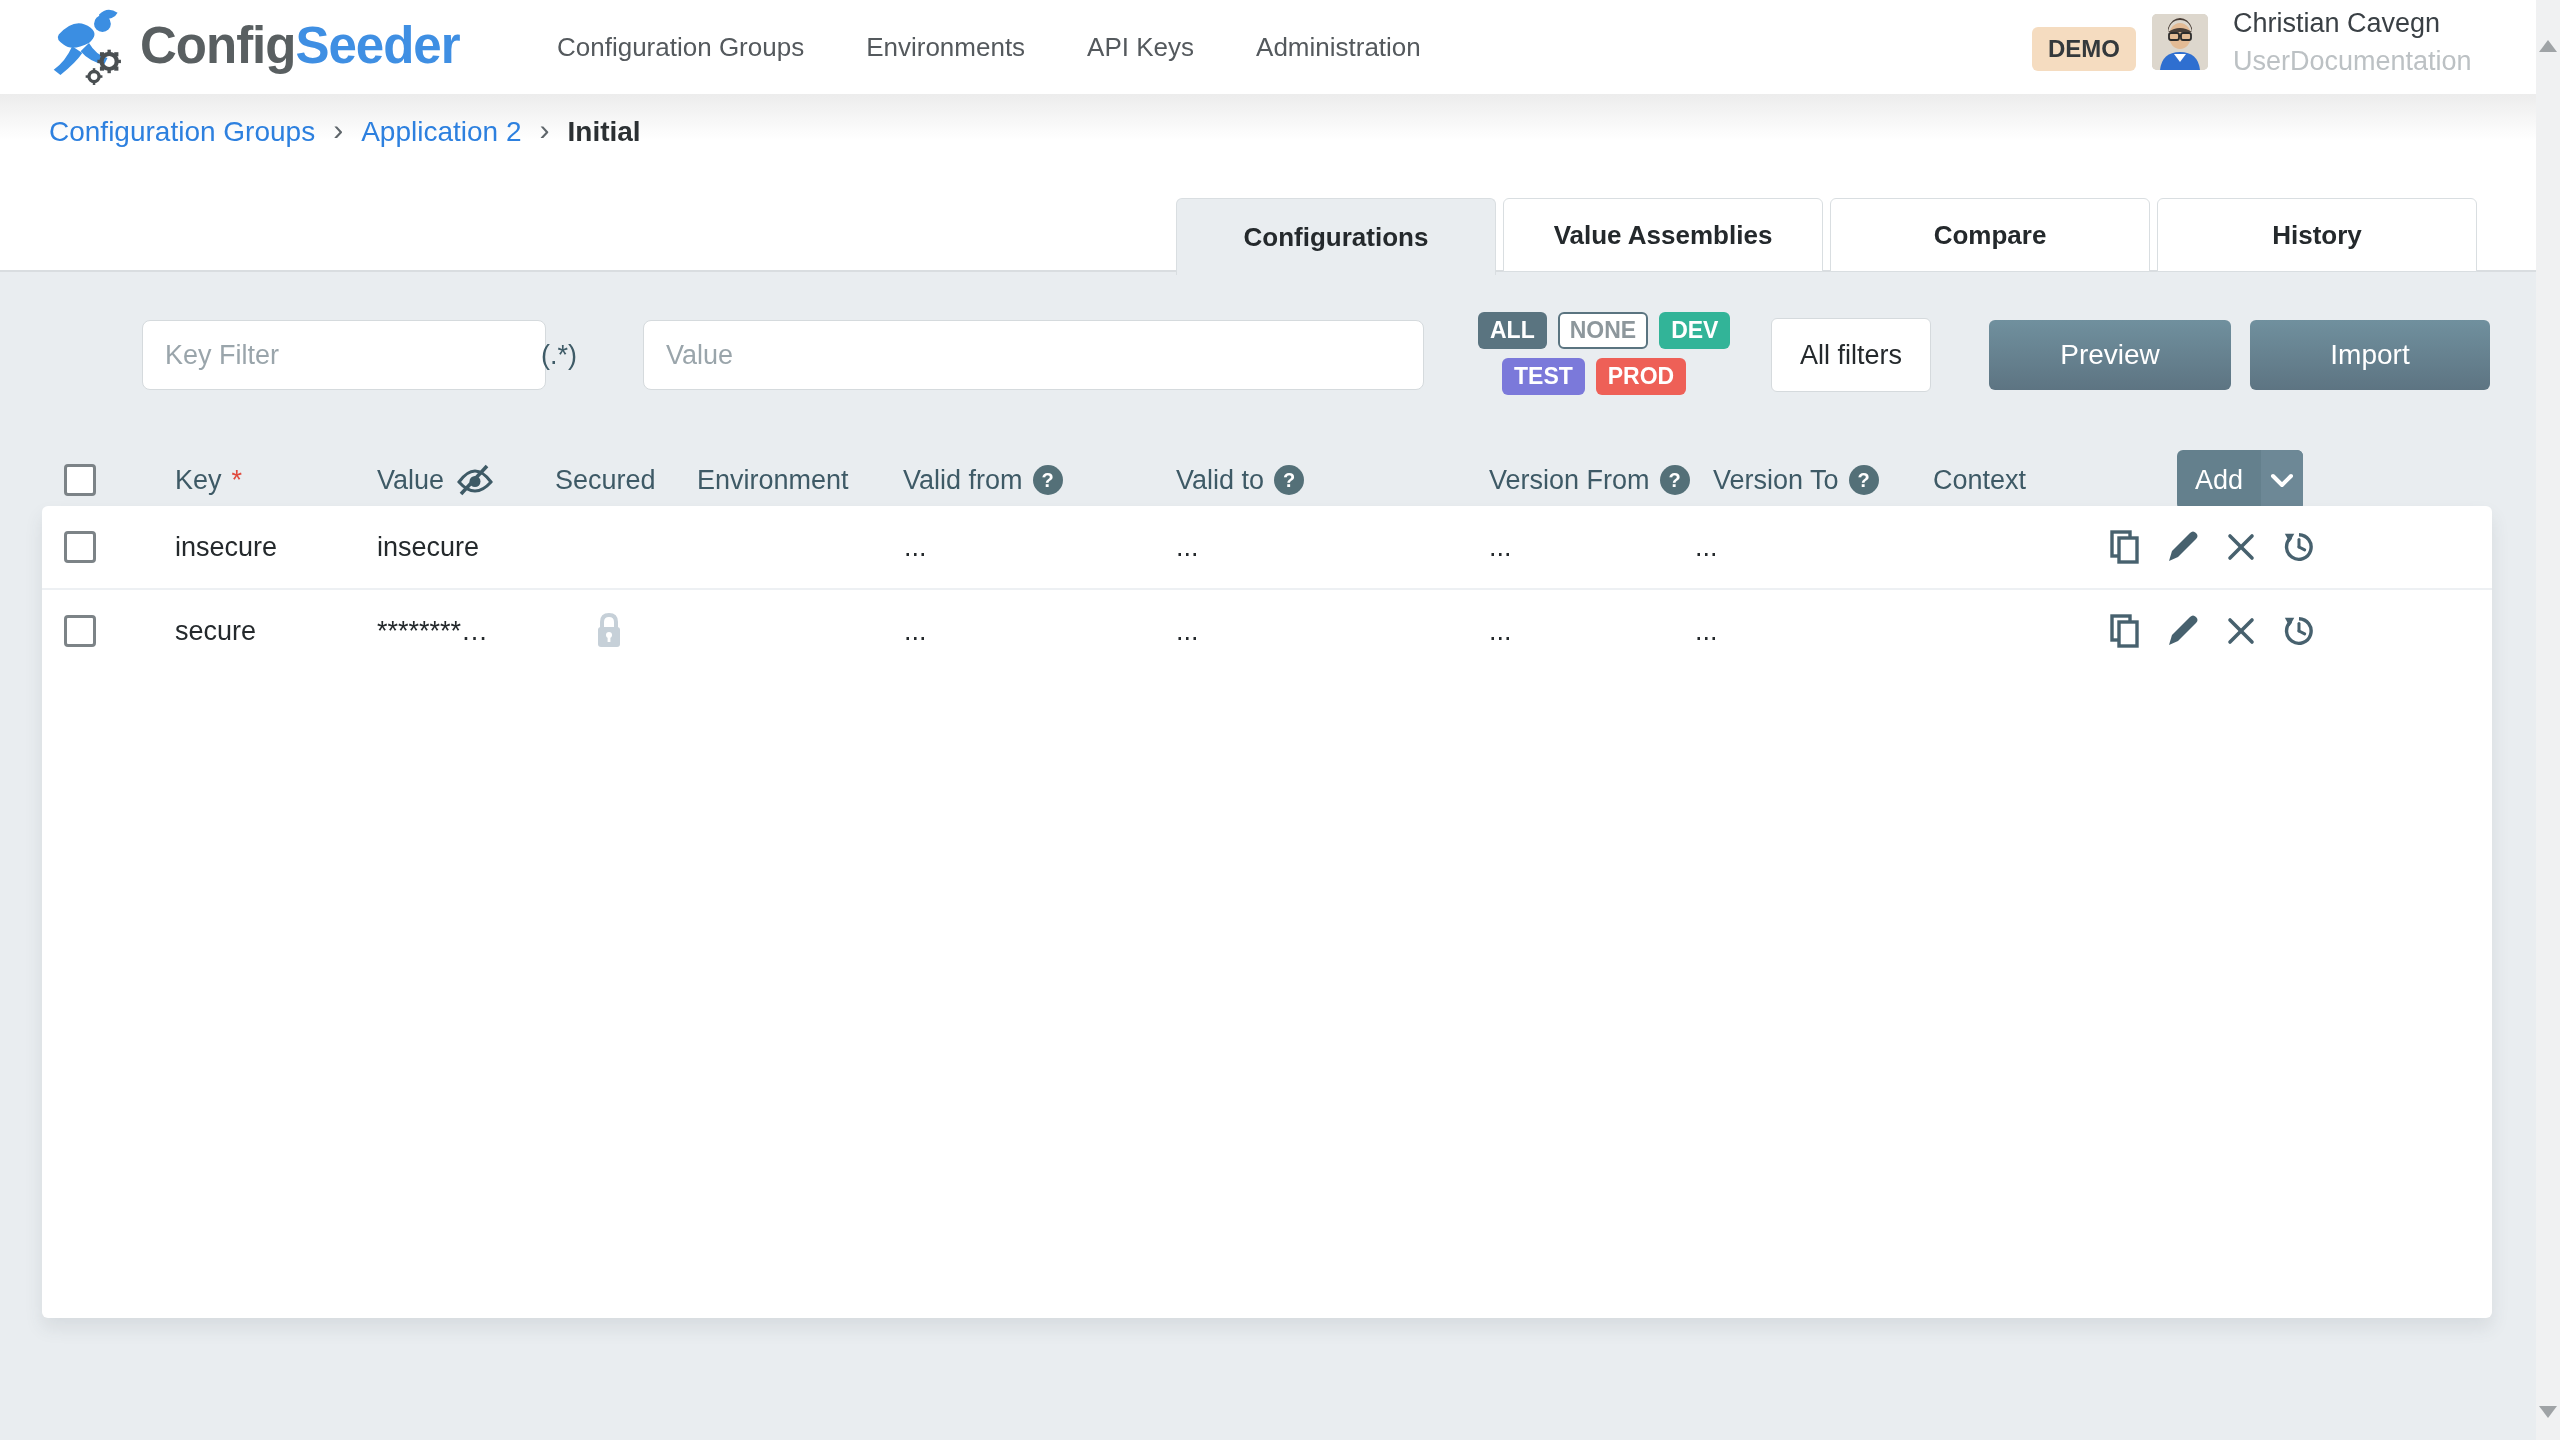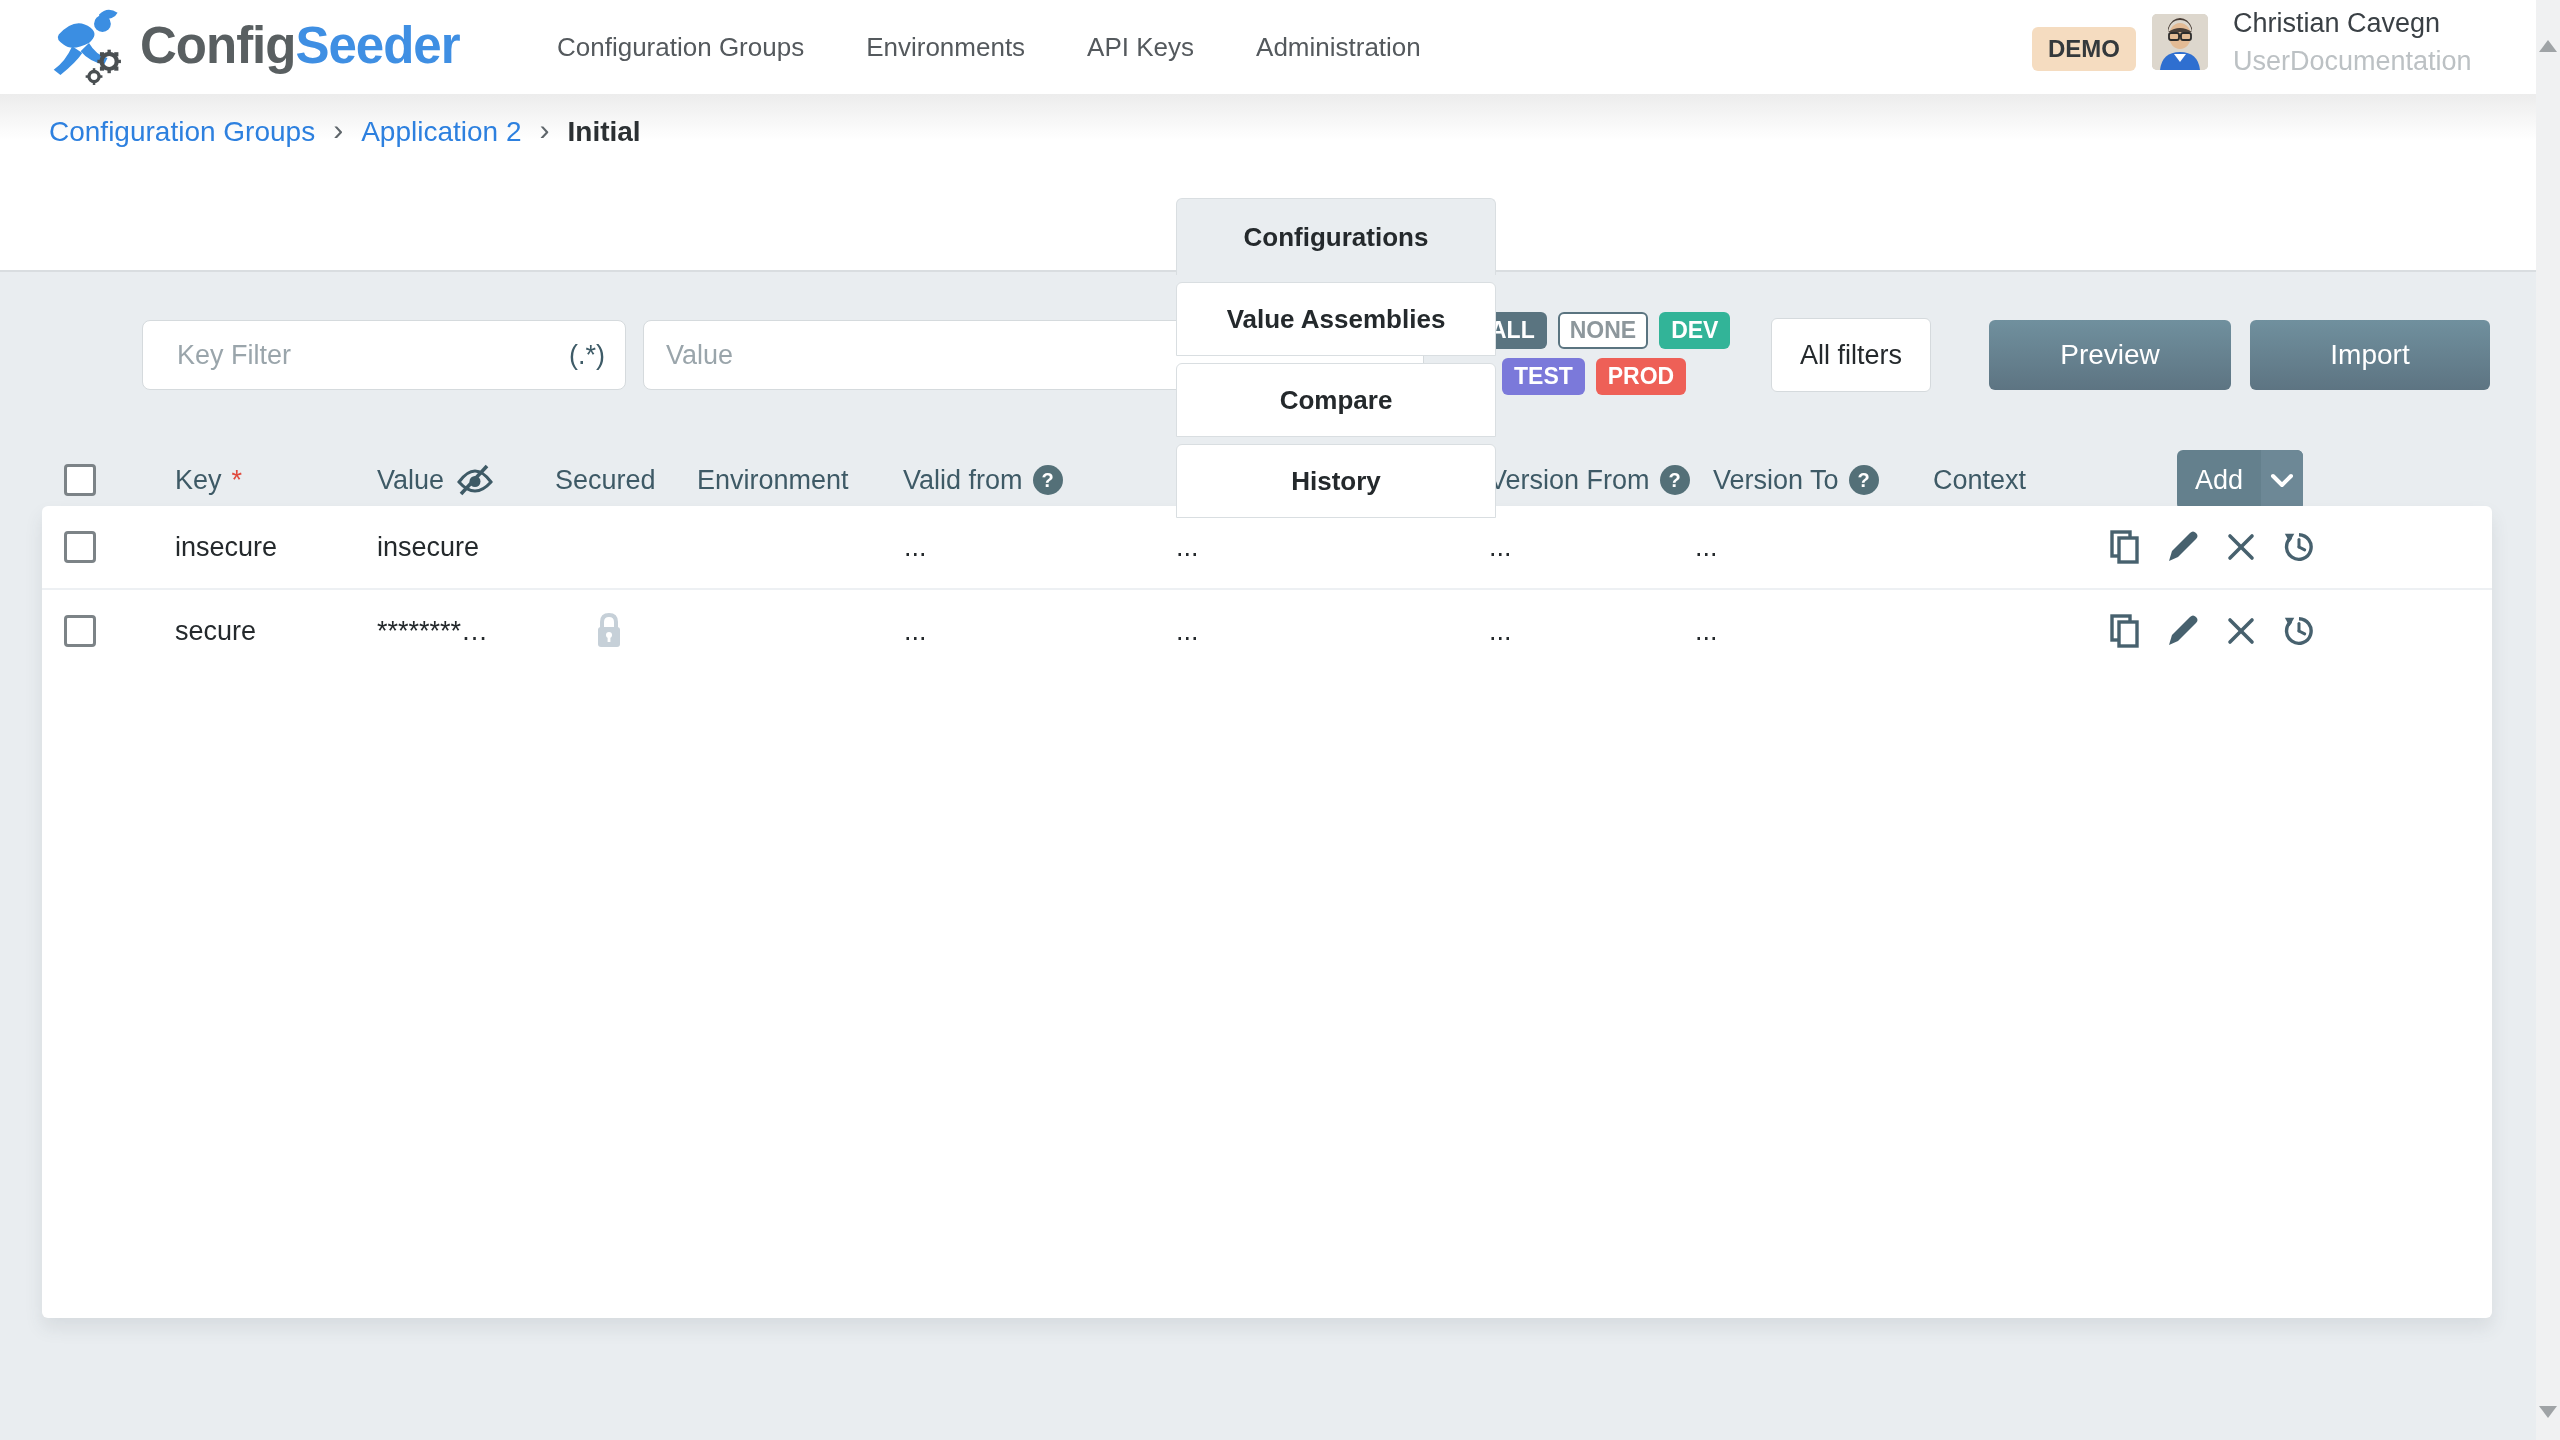--- a/index.html
+++ b/index.html
@@ -21,21 +21,21 @@
 
   
   .crumb-band { position:absolute; top:94px; left:0; width:2536px; height:76px; background:linear-gradient(180deg,#ececec 0%,#ffffff 60%); z-index:2; }
   .breadcrumb { position:absolute; left:49px; top:0; height:76px; display:flex; align-items:center; gap:18px; font-size:28px; }
   .crumb-link { color:#2d80df; cursor:pointer; }
   .crumb-sep  { color:#5f666b; font-size:30px; transform:translateY(-2px); }
   .crumb-current { color:#2b3033; font-weight:bold;text-align:center; }
 
   
   .white-band { position:absolute; top:170px; left:0; width:2536px; height:102px; background:#fff; border-bottom:2px solid #d9dde0; z-index:1; }
-  .tabs { position:absolute; left:1176px; top:198px; display:flex; gap:7px; z-index:4;flex-direction:column; }
+  .tabs { position:absolute; left:1176px; top:198px; display:flex; gap:7px; z-index:4; }
   .tab { width:320px; height:74px; background:#fff; border:1px solid #d9dee1; border-radius:6px 6px 0 0;
          display:flex; align-items:center; justify-content:center; font-size:26px; font-weight:bold; color:#24292c; cursor:pointer; }
   .tab.active { background:#e9edf0; border-bottom:none; height:77px; }
 
   
   .content { position:absolute; top:272px; left:0; width:2536px; height:1168px; background:#e9edf0; }
 
   .text-input { position:absolute; top:48px; height:70px; background:#fff; border:1px solid #d5dadd; border-radius:8px; display:flex; align-items:center; }
   .text-input input { border:none; outline:none; background:transparent; flex:1; height:100%; padding:0 22px; font-size:27px; color:#24292c; font-family:"Liberation Sans",sans-serif; }
   .text-input input::placeholder { color:#9aa5ab; opacity:1; }
@@ -166,21 +166,21 @@
   <div class="white-band"></div>
   <div class="tabs">
     <div class="tab active">Configurations</div>
     <div class="tab">Value Assemblies</div>
     <div class="tab">Compare</div>
     <div class="tab">History</div>
   </div>
 
   <div class="content">
 
-    <div class="text-input" style="left:142px; width:484px;padding-left:12px;">
+    <div class="text-input" style="left:142px; width:404px;">
       <input type="text" value="" placeholder="Key Filter" style="">
       <span class="input-suffix">(.*)</span>
     </div>
     <div class="text-input" style="left:643px; width:781px;">
       <input type="text" value="" placeholder="Value" style="">
     </div>
 
     <div class="badges">
       <div>
         <span class="badge badge-all">ALL</span><span class="badge badge-none">NONE</span><span class="badge badge-dev">DEV</span>

